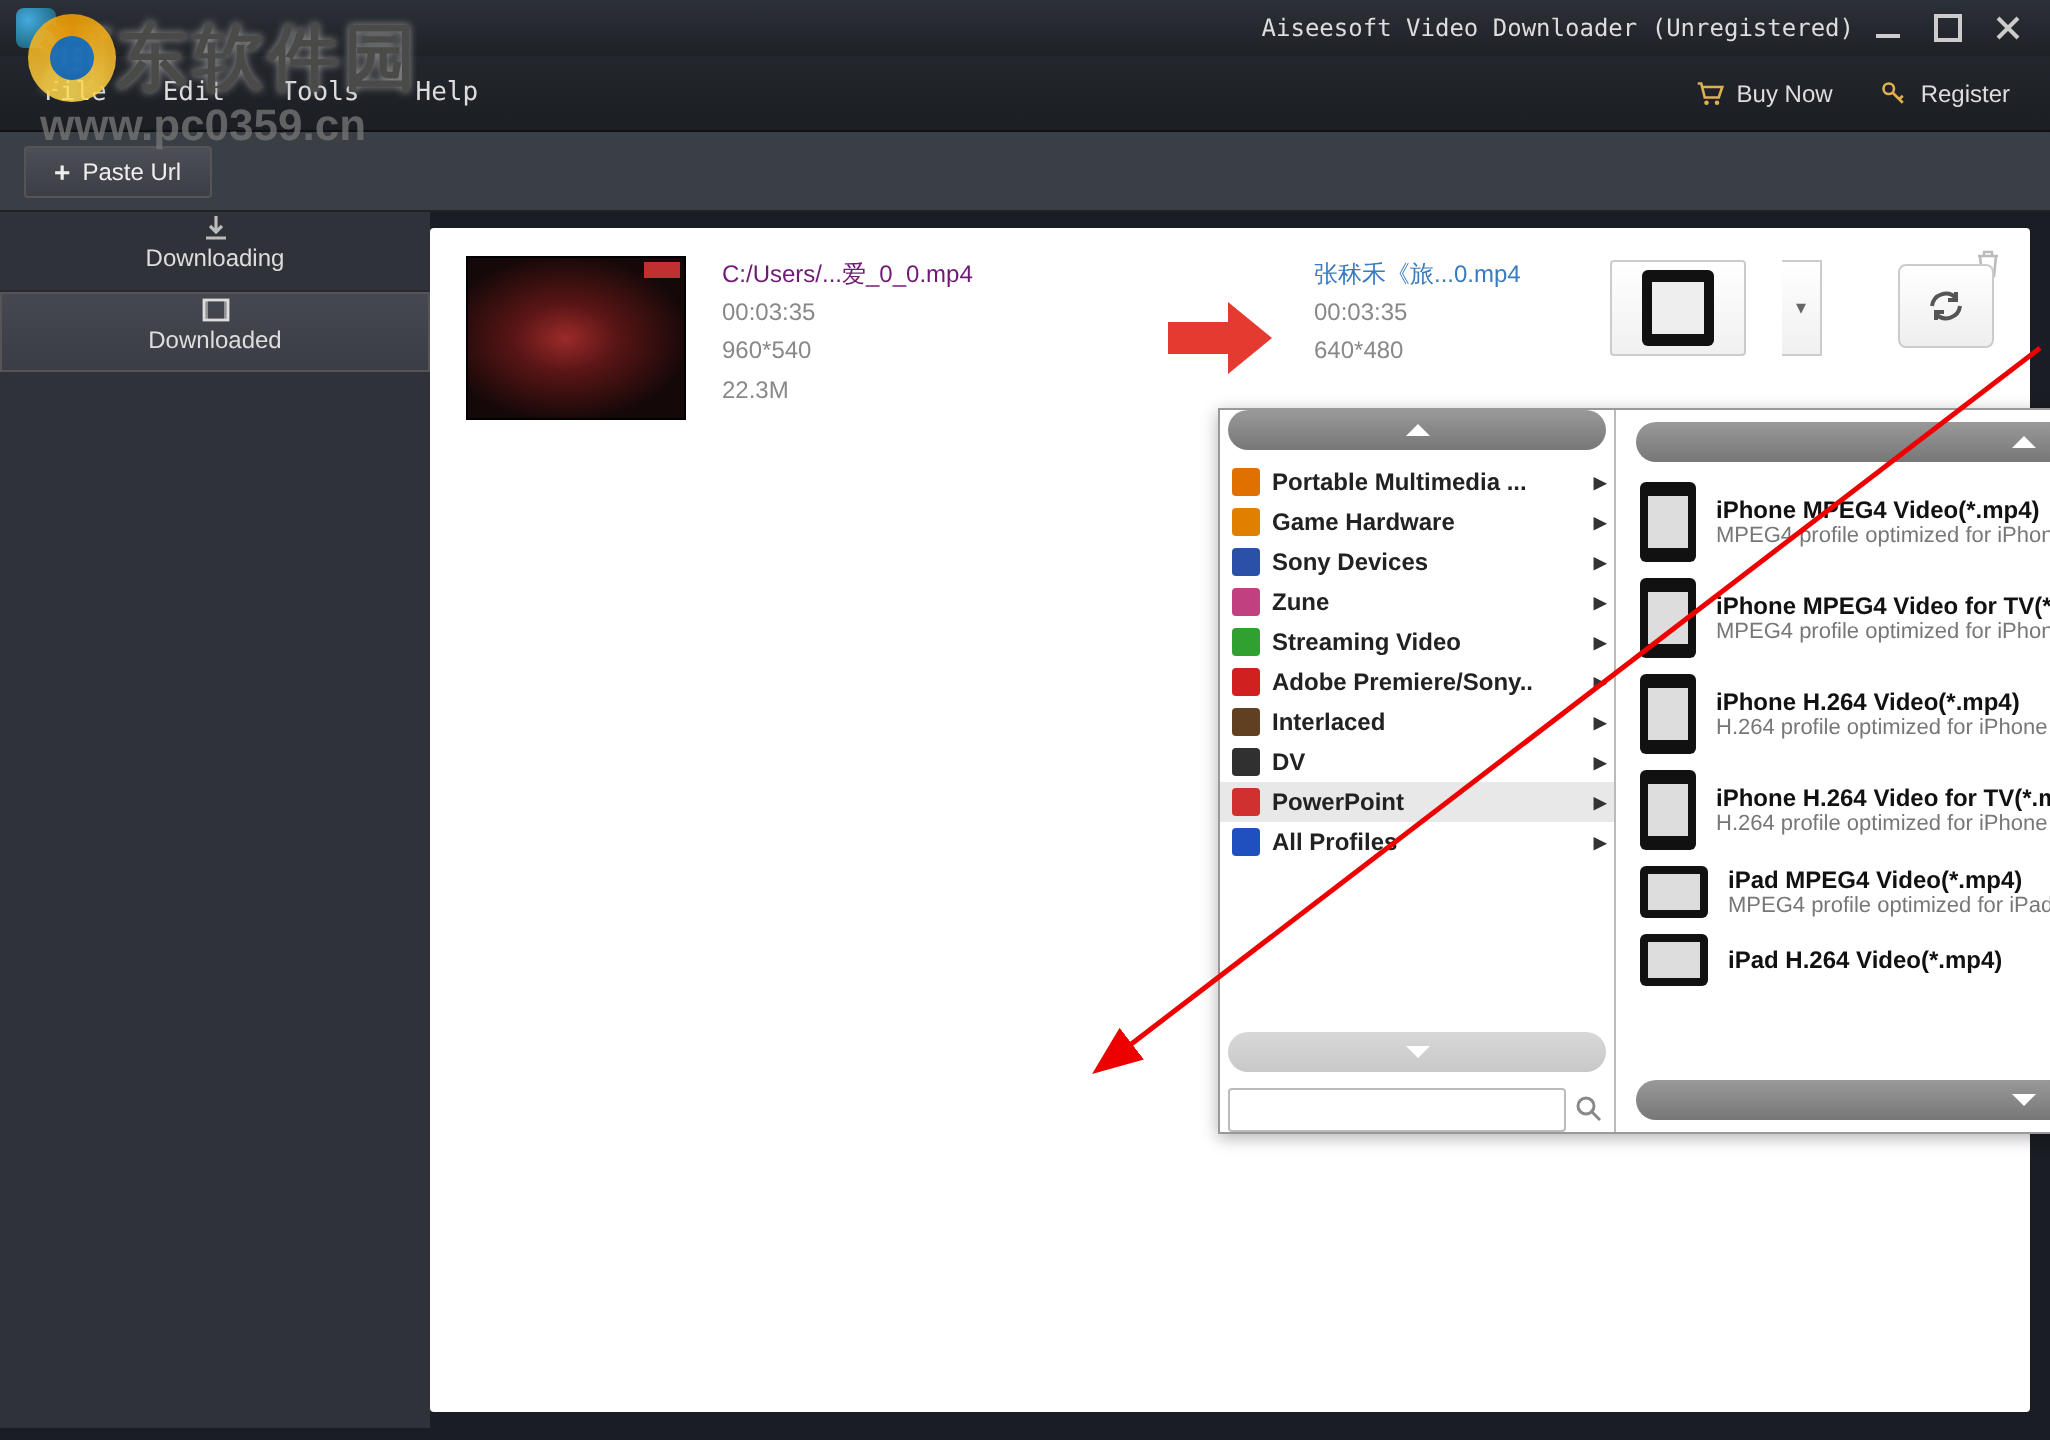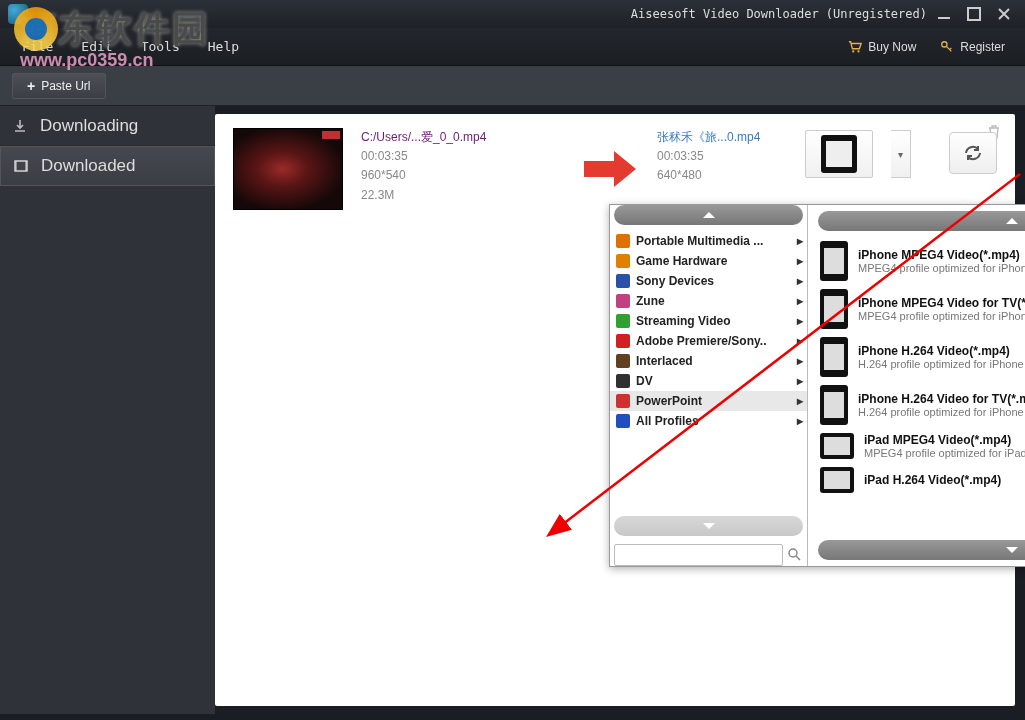--- a/index.html
+++ b/index.html
@@ -17,21 +17,21 @@
 .menubar .ricon { width: 14px; height: 14px; color:#e0b050; display:flex; align-items:center; justify-content:center; }
 
 .toolbar { height: 40px; background: #3a3e45; display: flex; align-items: center; padding: 0 12px; border-bottom: 1px solid #222; }
 .paste-btn { background: linear-gradient(#4c4f55,#3b3e44); border: 1px solid #555; color: #eee; font-size: 12px; padding: 4px 14px; display: flex; align-items: center; gap: 6px; cursor: pointer; font-family: "SimSun", monospace; border-radius: 2px; }
 .paste-btn .plus { font-size: 14px; font-weight: bold; }
 
 .body { display: flex; height: calc(720px - 28px - 38px - 40px - 6px); }
 .footer { height: 6px; background: #1a1d23; }
 
 .sidebar { width: 225px; background: #2f3238; display: flex; flex-direction: column; }
-.side-item { height: 40px; display: flex; align-items: center; color: #ddd; font-size: 17px; cursor: pointer; border-bottom: 1px solid #272a30; font-family: "SimSun", monospace; }
+.side-item { height: 40px; display: flex; align-items: center; color: #ddd; font-size: 12px; cursor: pointer; border-bottom: 1px solid #272a30; font-family: "SimSun", monospace; flex-direction: column; }
 .side-item .sicon { width: 40px; display: flex; justify-content: center; color: #aaa; }
 .side-item.active { background: linear-gradient(#45484f,#3a3d44); border: 1px solid #555; }
 
 .main { flex: 1; background: #fff; margin: 8px 10px 8px 0; border-radius: 2px; position: relative; }
 .video-row { display: flex; padding: 14px 18px; gap: 18px; position: relative; }
 .thumb { width: 110px; height: 82px; background: #3a2020; border: 1px solid #000; position: relative; overflow:hidden; }
 .thumb .dark { position:absolute; inset:0; background: radial-gradient(ellipse at 45% 50%, #9b2a2a 0%, #5a1515 30%, #140808 75%); }
 .thumb .tag { position:absolute; top:2px; right:2px; width:18px; height:8px; background:#c03030; }
 .info { font-size: 12px; color: #888; line-height: 1.6; min-width: 200px; }
 .info .name { color: #701a75; }
@@ -63,21 +63,21 @@
 .prof-thumb.ipad { width: 34px; height: 26px; }
 .prof-thumb.ipad::after { width: 26px; height: 18px; }
 .prof-text .pt1 { font-size: 12px; font-weight: bold; color: #111; }
 .prof-text .pt2 { font-size: 11px; color: #777; }
 .search-row { display:flex; gap:4px; padding: 8px 4px 0; align-items:center; }
 .search-row input { flex:1; border:1px solid #bbb; height: 22px; padding: 0 6px; font-size:12px; border-radius:2px; }
 .search-row .mag { width: 20px; color:#888; font-size: 14px; }
 
 .watermark { position: absolute; top: 5px; left: 20px; z-index: 20; font-family: "SimHei", sans-serif; pointer-events: none; }
 .watermark .wm1 { font-size: 36px; font-weight: bold; color: #4a4a48; letter-spacing: 2px; text-shadow: 0 0 4px #999; }
-.watermark .wm2 { font-size: 18px; font-weight: bold; color: #f9a8d4; margin-top: -4px; opacity:.8; }
+.watermark .wm2 { font-size: 22px; font-weight: bold; color: #737373; margin-top: -4px; opacity:.8; }
 .watermark .wmlogo { position:absolute; left:-6px; top:2px; width:44px; height:44px; border-radius:50%; background: conic-gradient(#f7a100,#fd5,#f7a100); opacity:.85; display:flex; align-items:center; justify-content:center; }
 .watermark .wmlogo::after { content:""; width:22px; height:22px; border-radius:50%; background:#1772c4; }
 
 .red-line { position:absolute; z-index:6; pointer-events:none; }
 </style>
 </head>
 <body>
 
 <div class="watermark">
   <div class="wmlogo"></div>

